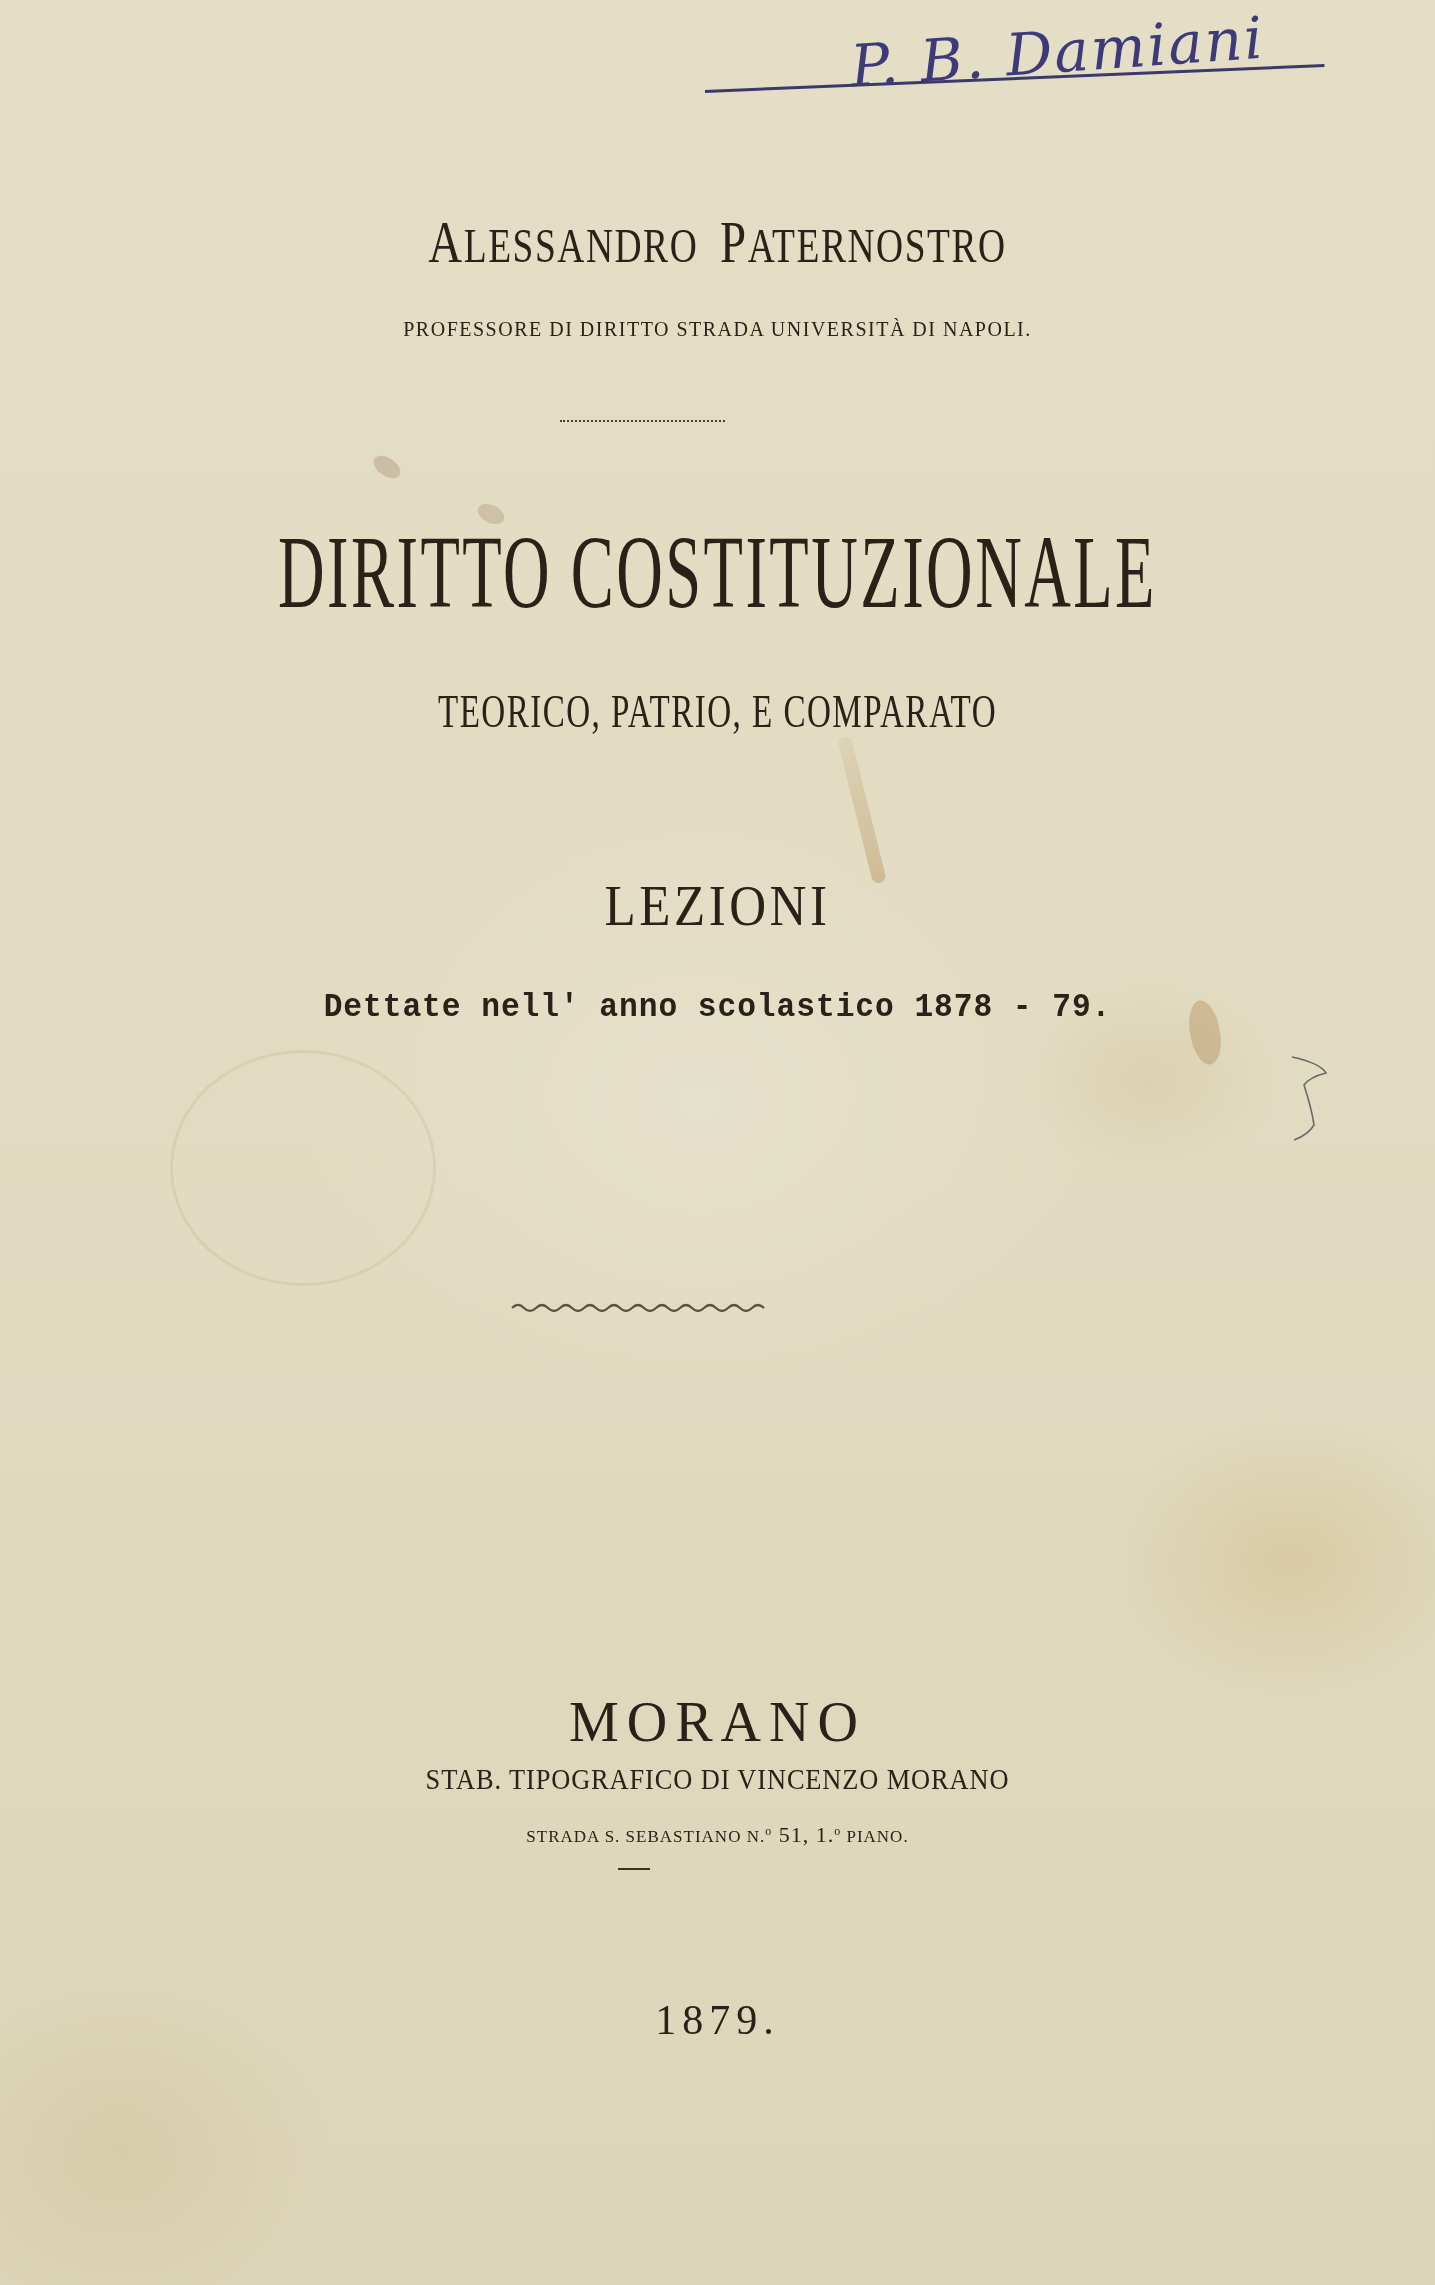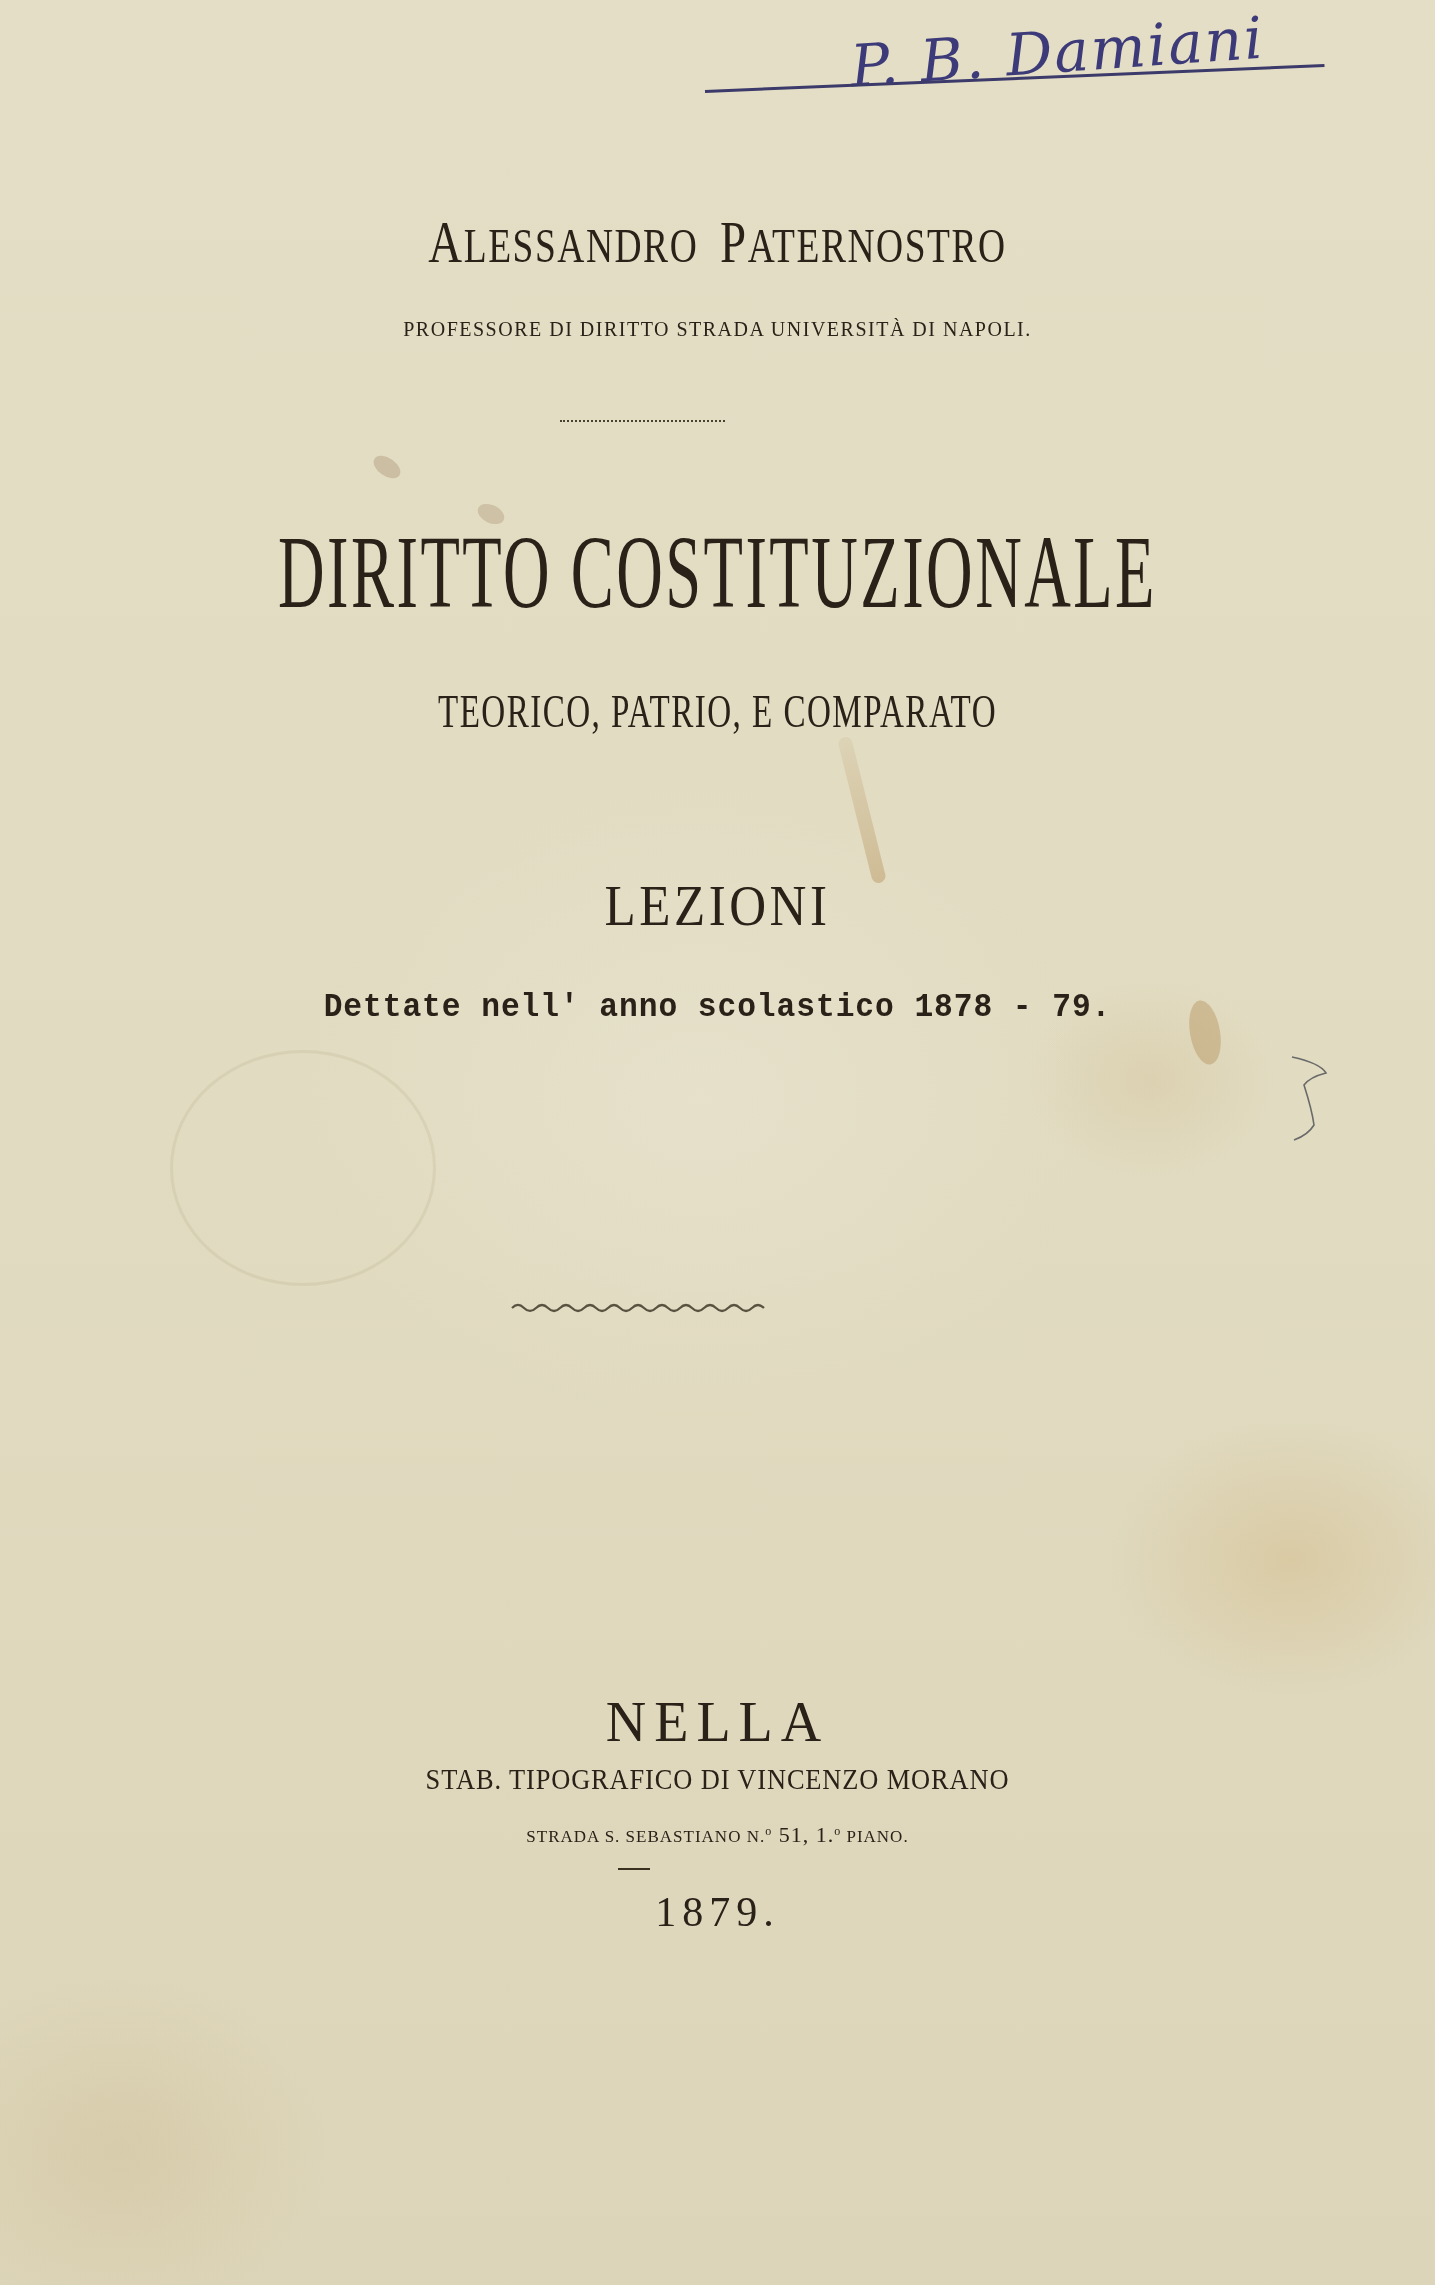--- a/index.html
+++ b/index.html
@@ -70,21 +70,21 @@
   .address {
     top:1822px; font-family:Liberation Serif, serif; font-size:17px;
     letter-spacing:1px;
   }
   .address .big { font-size:22px; }
   .address sup { font-size:12px; }
   .short-dash {
     left:618px; top:1868px; width:32px; height:0; border-top:2px solid #3a3020;
   }
   .year {
-    top:1888px; font-family:"Liberation Serif", serif; font-size:42px;
+    top:1996px; font-family:"Liberation Serif", serif; font-size:42px;
     letter-spacing:6px;
   }
 
   
   .stain { position:absolute; border-radius:50%; }
   .stain-1 { left:372px; top:458px; width:30px; height:18px; background:rgba(180,160,130,0.5); transform:rotate(35deg); }
   .stain-2 { left:477px; top:505px; width:28px; height:18px; background:rgba(180,160,130,0.45); transform:rotate(25deg); }
   .streak { left:855px; top:735px; width:14px; height:150px; background:linear-gradient(180deg, rgba(190,160,110,0.15), rgba(190,160,110,0.55)); border-radius:10px; transform:rotate(-14deg); }
   .stamp-ghost { left:170px; top:1050px; width:260px; height:230px; border:3px solid rgba(170,160,120,0.18); border-radius:50%; }
   .pencil-mark { left:1290px; top:1055px; width:40px; height:90px; }
@@ -105,21 +105,21 @@
 
 <div class="center-line title">DIRITTO COSTITUZIONALE</div>
 <div class="center-line subtitle">TEORICO, PATRIO, E COMPARATO</div>
 <div class="center-line lezioni">LEZIONI</div>
 <div class="center-line dettate">Dettate nell' anno scolastico 1878 - 79.</div>
 
 <svg class="abs wavy" viewBox="0 0 260 16" preserveAspectRatio="none">
   <path d="M2 8 Q 8 2 14 8 T 26 8 T 38 8 T 50 8 T 62 8 T 74 8 T 86 8 T 98 8 T 110 8 T 122 8 T 134 8 T 146 8 T 158 8 T 170 8 T 182 8 T 194 8 T 206 8 T 218 8 T 230 8 T 242 8 T 254 8" fill="none" stroke="#5a5240" stroke-width="2.2"></path>
 </svg>
 
-<div class="center-line napoli">NELLA</div>
+<div class="center-line napoli">MORANO</div>
 <div class="center-line printer">STAB. TIPOGRAFICO DI VINCENZO MORANO</div>
 <div class="center-line address">
   <span>STRADA S. SEBASTIANO N.</span><sup>o</sup><span class="big"> 51, 1.</span><sup>o</sup><span> PIANO.</span>
 </div>
 <div class="abs short-dash"></div>
 <div class="center-line year">1879.</div>
 
 <div class="stain stain-1"></div>
 <div class="stain stain-2"></div>
 <div class="abs streak"></div>

